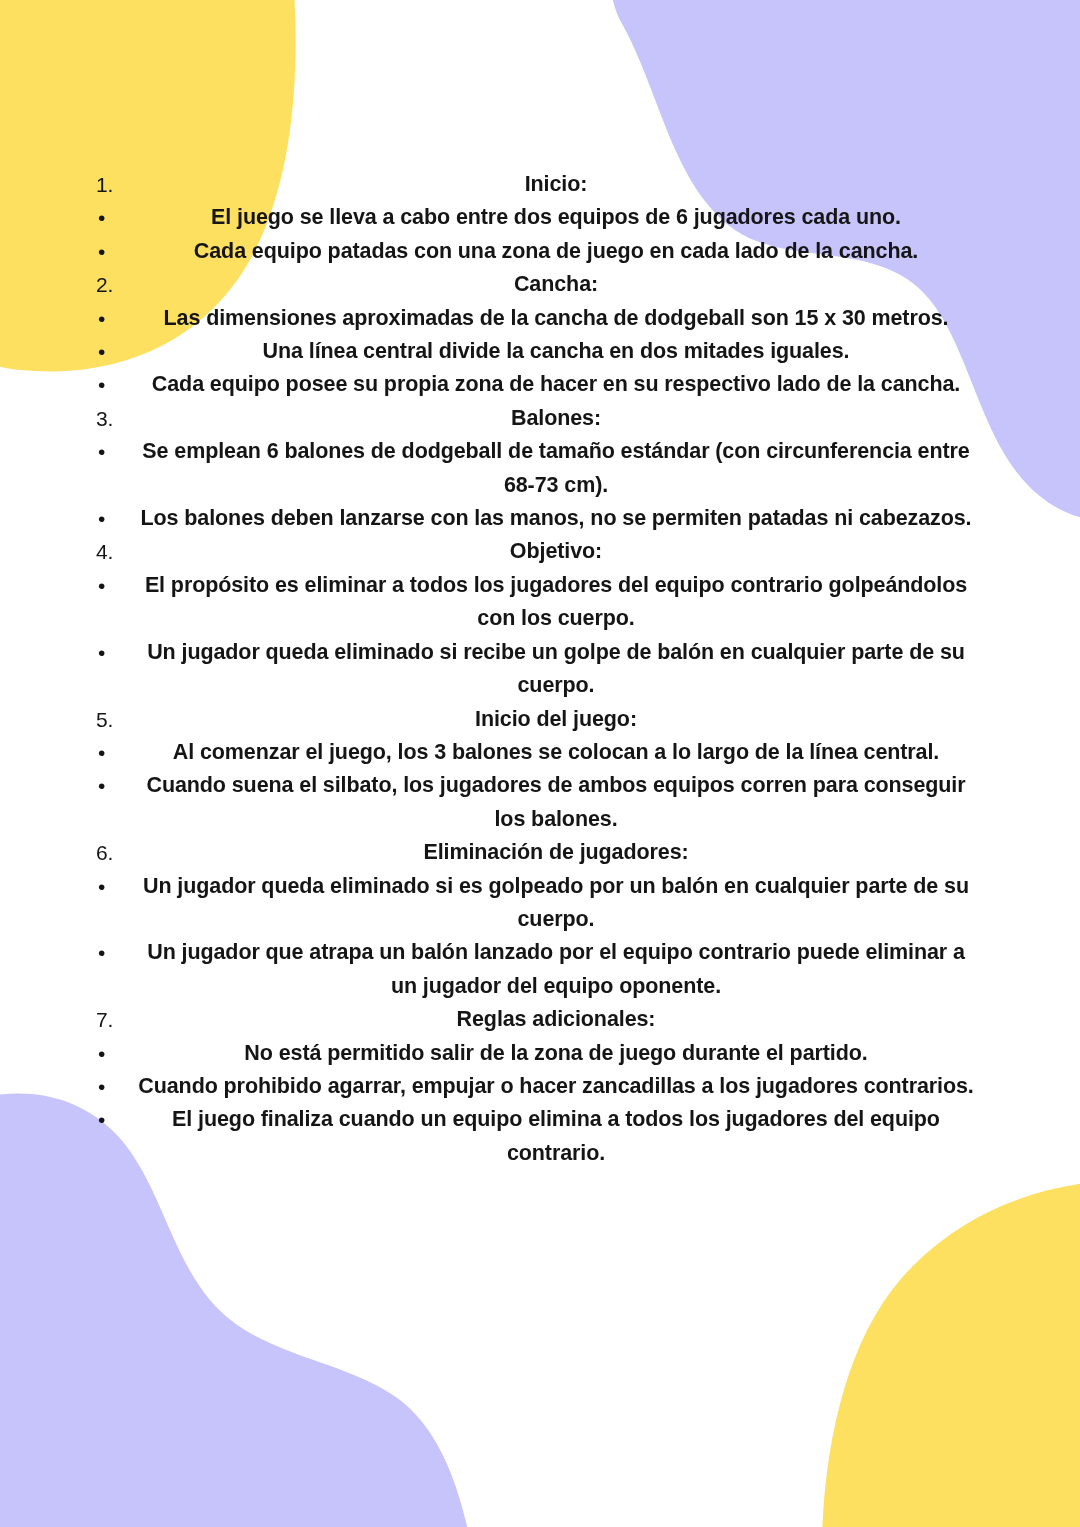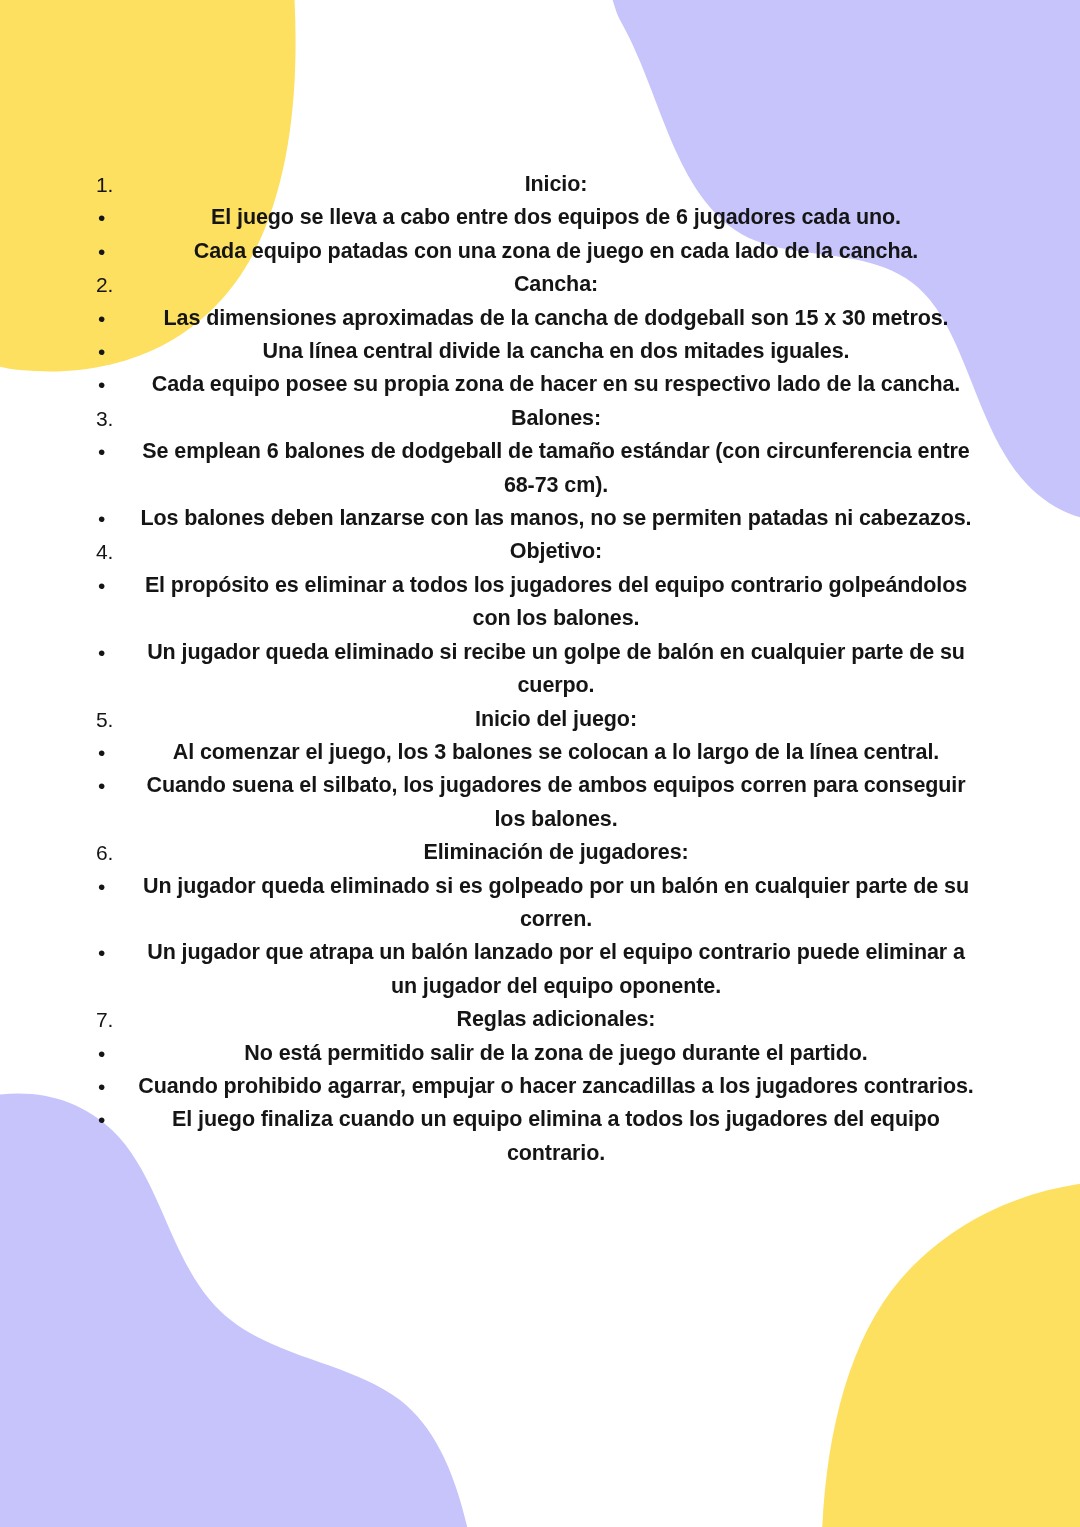--- a/index.html
+++ b/index.html
@@ -160,21 +160,21 @@
         <span class="txt">Los balones deben lanzarse con las manos, no se permiten patadas ni cabezazos.</span>
       </div>
 
       <div class="item numbered">
         <span class="marker">4.</span>
         <span class="txt">Objetivo:</span>
       </div>
 
       <div class="item bulleted">
         <span class="marker">•</span>
-        <span class="txt">El propósito es eliminar a todos los jugadores del equipo contrario golpeándolos con los balones.</span>
+        <span class="txt">El propósito es eliminar a todos los jugadores del equipo contrario golpeándolos con los cuerpo.</span>
       </div>
 
       <div class="item bulleted">
         <span class="marker">•</span>
         <span class="txt">Un jugador queda eliminado si recibe un golpe de balón en cualquier parte de su cuerpo.</span>
       </div>
 
       <div class="item numbered">
         <span class="marker">5.</span>
         <span class="txt">Inicio del juego:</span>
@@ -190,21 +190,21 @@
         <span class="txt">Cuando suena el silbato, los jugadores de ambos equipos corren para conseguir los balones.</span>
       </div>
 
       <div class="item numbered">
         <span class="marker">6.</span>
         <span class="txt">Eliminación de jugadores:</span>
       </div>
 
       <div class="item bulleted">
         <span class="marker">•</span>
-        <span class="txt">Un jugador queda eliminado si es golpeado por un balón en cualquier parte de su corren.</span>
+        <span class="txt">Un jugador queda eliminado si es golpeado por un balón en cualquier parte de su cuerpo.</span>
       </div>
 
       <div class="item bulleted">
         <span class="marker">•</span>
         <span class="txt">Un jugador que atrapa un balón lanzado por el equipo contrario puede eliminar a un jugador del equipo oponente.</span>
       </div>
 
       <div class="item numbered">
         <span class="marker">7.</span>
         <span class="txt">Reglas adicionales:</span>

